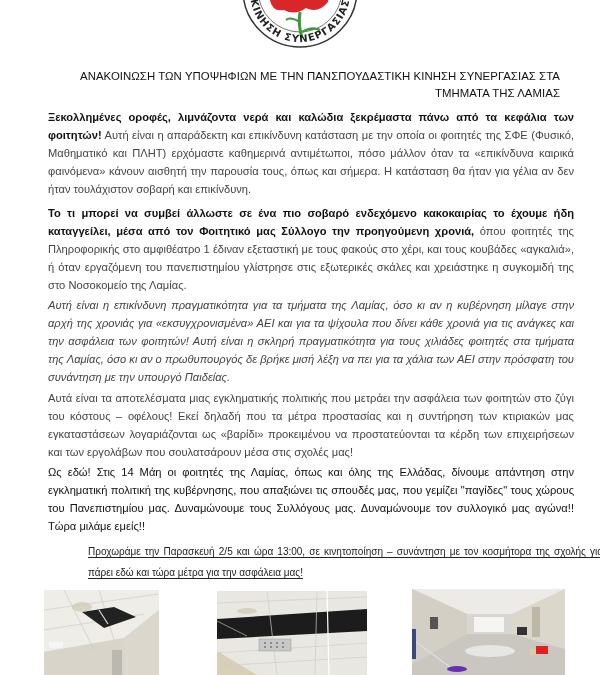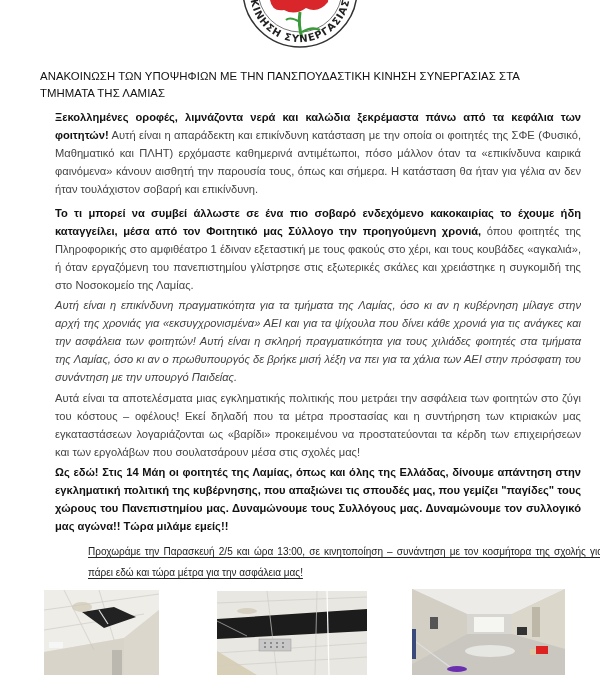--- a/index.html
+++ b/index.html
@@ -3,32 +3,32 @@
 <meta charset="utf-8">
 <style>
   * { box-sizing: border-box; margin: 0; padding: 0; }
   html, body { width: 600px; height: 675px; overflow: hidden; background: #ffffff; }
   body { font-family: "DejaVu Sans", "Liberation Sans", sans-serif; color: #222; position: relative; }
 
   .logo { position: absolute; left: 240px; top: -70px; width: 120px; height: 120px; }
 
   .title {
     position: absolute; left: 40px; top: 68px; width: 520px;
-    text-align: left; font-family: "Liberation Sans", sans-serif;
+    text-align: right; font-family: "Liberation Sans", sans-serif;
     font-size: 11.4px; line-height: 17px; color: #111; letter-spacing: 0.05px;
   }
 
   .para {
-    position: absolute; left: 55px; width: 526px;
+    position: absolute; left: 48px; width: 526px;
     font-family: "Liberation Sans", sans-serif;
     font-size: 11.15px; line-height: 18.1px; color: #444;
     text-align: justify; text-align-last: left;
   }
   .para b { color: #111; font-weight: bold; }
-  .para.bold-all { color: #111; font-weight: bold; }
+  .para.bold-all { color: #111; font-weight: normal; }
 
   #p1 { top: 108px; }
   #p2 { top: 204px; }
   #p3 { top: 296px; font-style: italic; }
   #p4 { top: 389px; }
   #p5 { top: 463px; }
 
   .call {
     position: absolute; left: 40px; top: 541px; width: 530px;
     font-family: "Liberation Sans", sans-serif;

